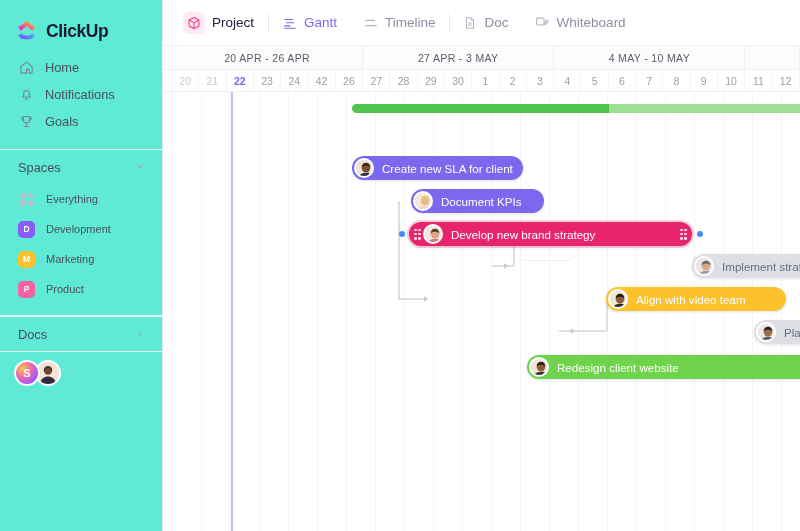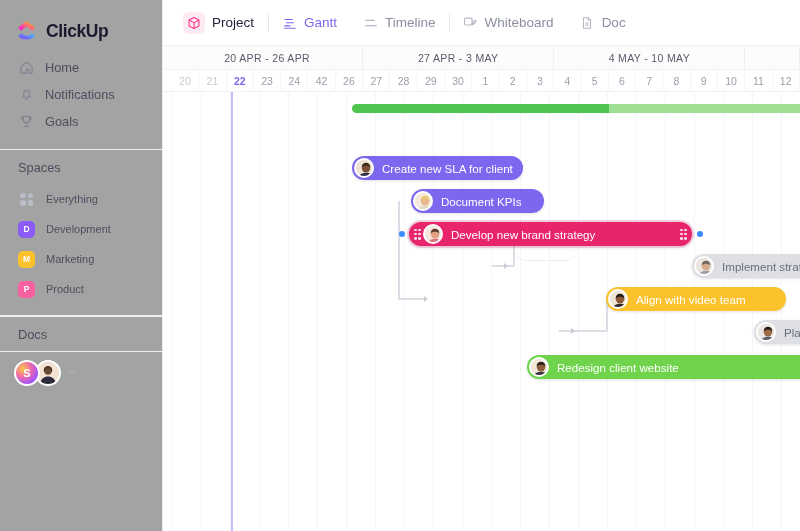--- a/index.html
+++ b/index.html
@@ -8,21 +8,21 @@
     font-family: "Liberation Sans", sans-serif;
     background: #ffffff;
     overflow: hidden;
     -webkit-font-smoothing: antialiased;
   }
   .app { position: relative; width: 800px; height: 531px; display: flex; }
 
   
   .sidebar {
     width: 163px; height: 531px;
-    background: #a3a3a3;
+    background: #5eead4;
     border-right: 1px solid #eceef1;
     position: relative;
     flex: 0 0 163px;
   }
   .logo-row {
     display: flex; align-items: center;
     gap: 8px; padding: 16px 0 0 16px; height: 46px;
   }
   .logo-mark { width: 22px; height: 22px; position: relative; flex: 0 0 22px; }
   .logo-text {
@@ -331,38 +331,38 @@
             <path d="M3 7.5h14"></path>
               <path d="M3 16.5h18"></path>
               <circle cx="16" cy="7.5" r="1.6" fill="#b4b8c4" stroke="none"></circle>
           </svg>
         </span>
         <span>Timeline</span>
       </div>
       <div class="tab-sep"></div>
       <div class="tab">
         <span class="ticon">
-          <svg width="15" height="15" viewBox="0 0 24 24" fill="none" stroke="#b4b8c4" stroke-width="1.7" stroke-linejoin="round">
-            <rect x="2.5" y="5" width="12" height="11" rx="1.6"></rect>
-              <path d="M17 14.5l4.2-4.2-2.1-2.1L14.9 12.4z"></path>
-              <path d="M14.9 12.4l-.9 3 3-.9"></path>
-          </svg>
-        </span>
-        <span>Whiteboard</span>
-      </div>
-      <div class="tab">
-        <span class="ticon">
           <svg width="14" height="14" viewBox="0 0 24 24" fill="none" stroke="#b4b8c4" stroke-width="1.8" stroke-linejoin="round">
             <path d="M6 3h8l4 4v14H6z"></path>
               <path d="M14 3v4h4"></path>
               <path d="M9 12h6"></path>
               <path d="M9 15.5h6"></path>
           </svg>
         </span>
         <span>Doc</span>
+      </div>
+      <div class="tab">
+        <span class="ticon">
+          <svg width="15" height="15" viewBox="0 0 24 24" fill="none" stroke="#b4b8c4" stroke-width="1.7" stroke-linejoin="round">
+            <rect x="2.5" y="5" width="12" height="11" rx="1.6"></rect>
+              <path d="M17 14.5l4.2-4.2-2.1-2.1L14.9 12.4z"></path>
+              <path d="M14.9 12.4l-.9 3 3-.9"></path>
+          </svg>
+        </span>
+        <span>Whiteboard</span>
       </div>
     </div>
 
     <div class="tl-head">
       <div class="week-row" id="week-row" style="padding-left: 9px;">
           <div class="week-cell" style="width: 203px;">20 APR - 26 APR</div>
           <div class="week-cell" style="width: 203px;">27 APR - 3 MAY</div>
           <div class="week-cell" style="width: 203px;">4 MAY - 10 MAY</div>
           <div class="week-cell" style="width: 58px;"></div>
         </div>

